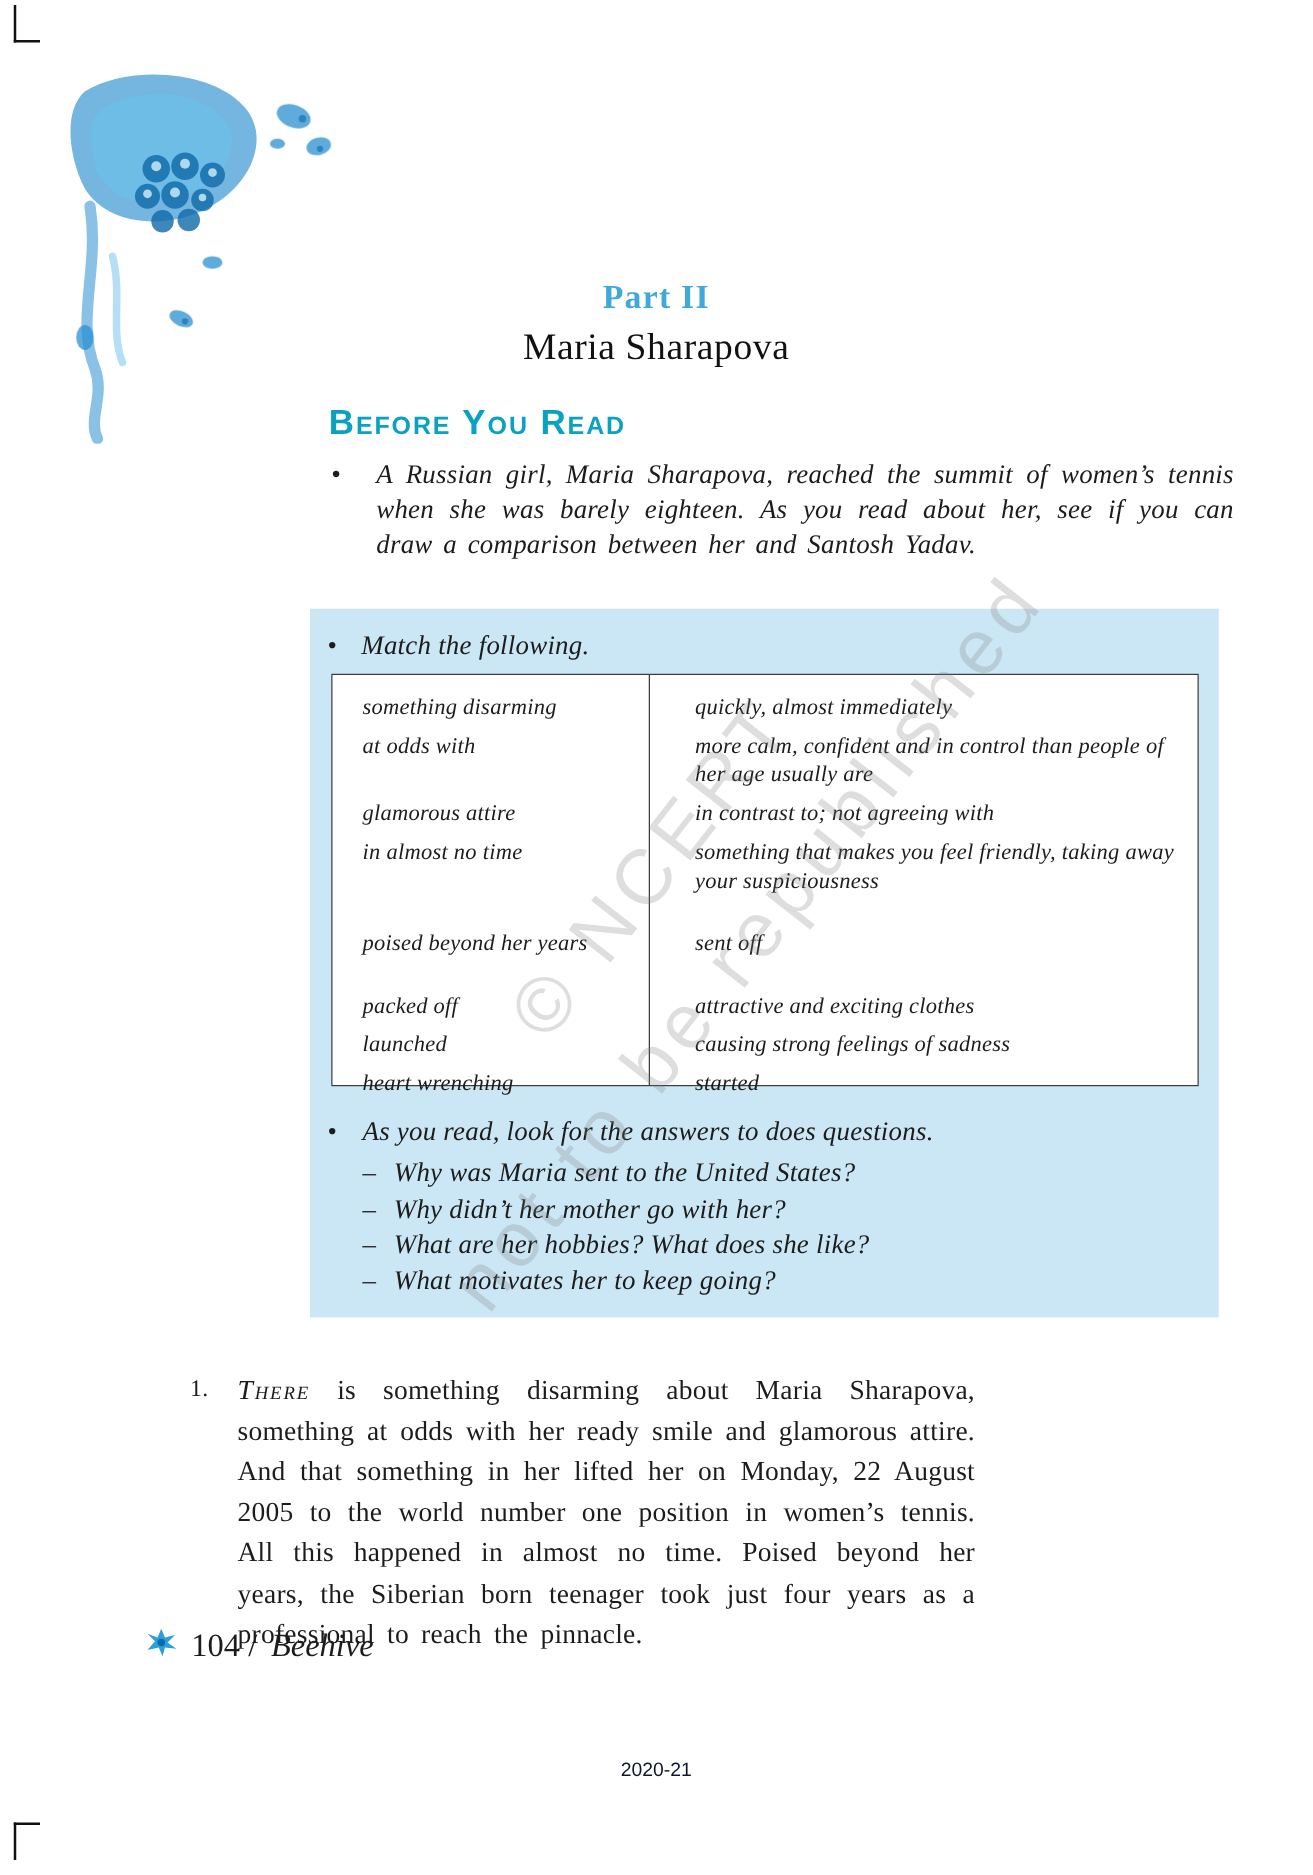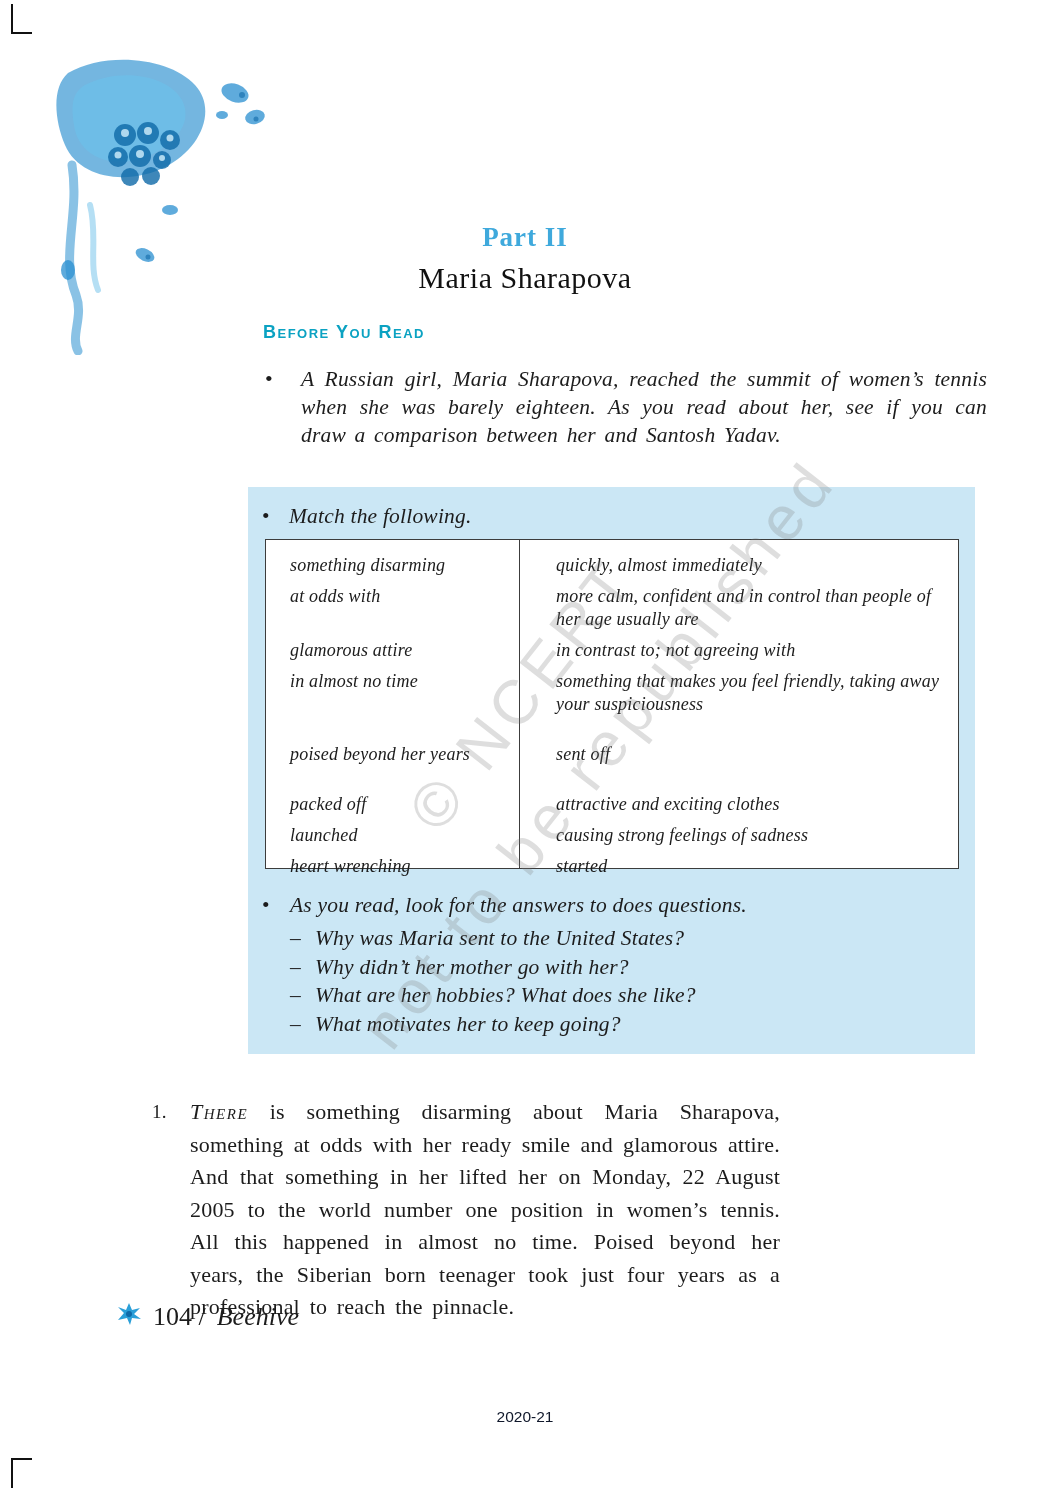--- a/index.html
+++ b/index.html
@@ -29,21 +29,21 @@
   }
   .doc-title {
     position:absolute; top:261px; left:0; right:0;
     text-align:center; font-size:30px; font-weight:normal;
     color:#111; letter-spacing:0.5px;
   }
   .byr-heading {
     position:absolute; top:322px; left:263px;
     font-family:"Liberation Sans", sans-serif;
     font-variant:small-caps;
-    font-weight:bold; font-size:18px;
+    font-weight:bold; font-size:28px;
     color:#0ba2c2; letter-spacing:1.5px;
   }
 
   
   .intro {
     position:absolute; top:365px; left:263px; width:724px;
     font-style:italic; font-size:21.5px; line-height:1.31;
     text-align:justify; padding-left:38px;
     letter-spacing:0.2px; word-spacing:3px;
   }

